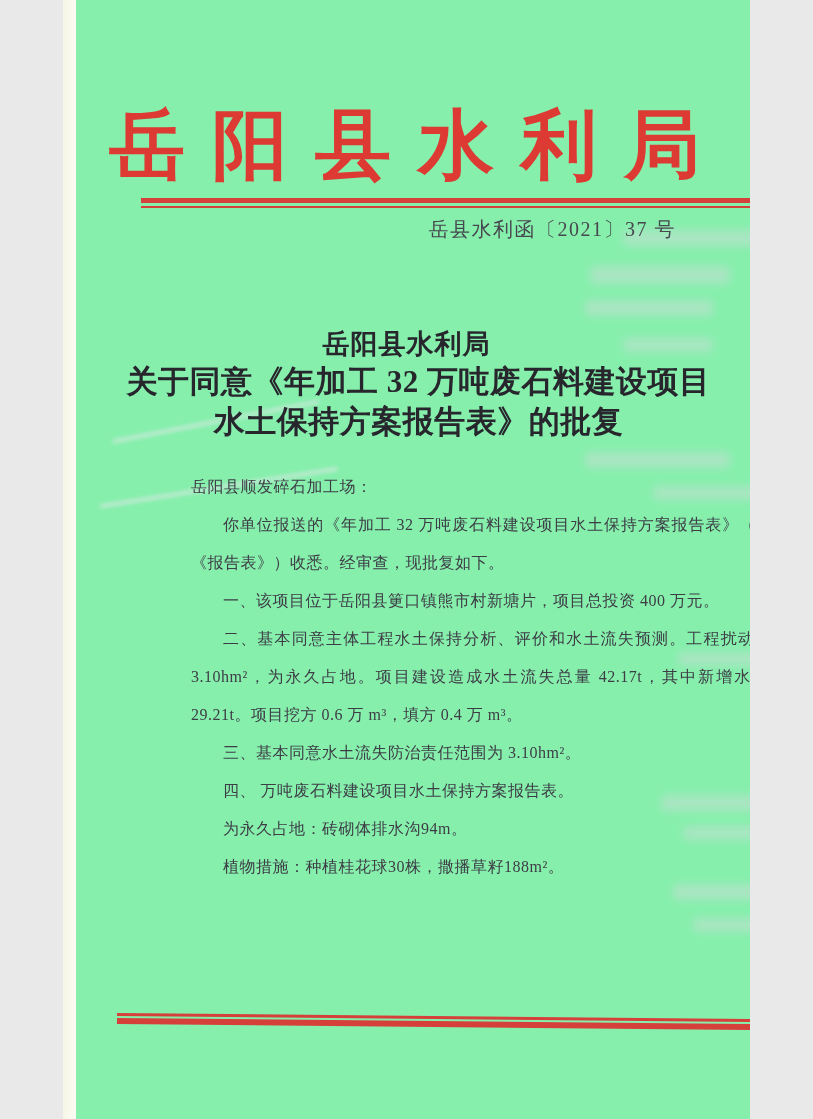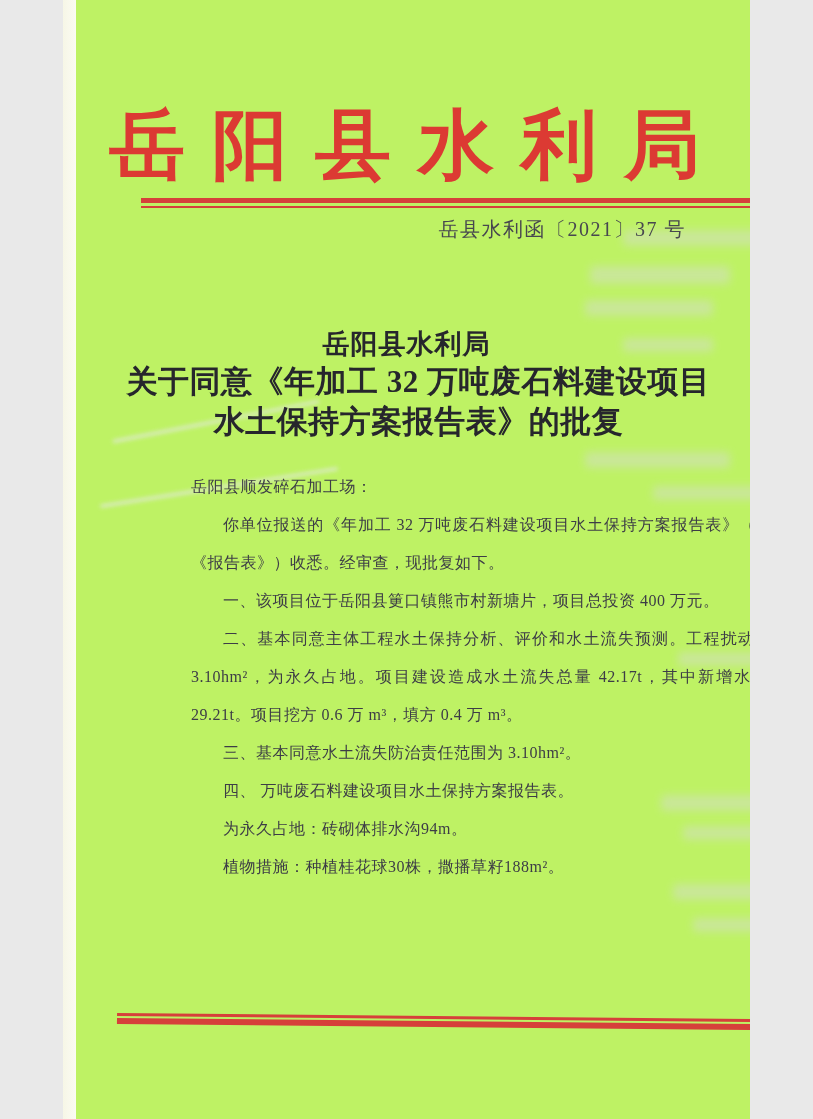--- a/index.html
+++ b/index.html
@@ -7,21 +7,21 @@
     --rule-red:#d6403a;
     --body-text:#3d3d46;
     --title-text:#26262c;
     --docno-text:#47474f;
   }
   html,body{margin:0;padding:0;background:#e9e9e9;}
   .page{
     position:relative;
     width:687px;height:1119px;
     margin:0 auto;
-    background:#bef264;
+    background:#86efac;
     overflow:hidden;
     font-family:"Liberation Serif","DejaVu Serif",serif;
   }
   
   .edge-strip{
     position:absolute;left:0;top:0;width:13px;height:1119px;
     background:linear-gradient(to right,#f6f6e6,#fbfbf3);
   }
   .smudge{
     position:absolute;
@@ -45,21 +45,21 @@
     font-weight:700;
     letter-spacing:4px;
     color:var(--header-red);
     white-space:nowrap;
   }
   .header-rule{position:absolute;top:198px;left:78px;width:665px;}
   .header-rule .bar-thick{height:5px;background:var(--rule-red);}
   .header-rule .bar-gap{height:2.5px;}
   .header-rule .bar-thin{height:2.5px;background:var(--rule-red);}
   .docno{
-    position:absolute;top:216px;right:64px;
+    position:absolute;top:216px;right:74px;
     font-size:20px;
     letter-spacing:1.5px;
     color:var(--docno-text);
   }
   
   .title{
     position:absolute;top:326px;left:0;right:0;
     text-align:center;
     color:var(--title-text);
     font-weight:700;

